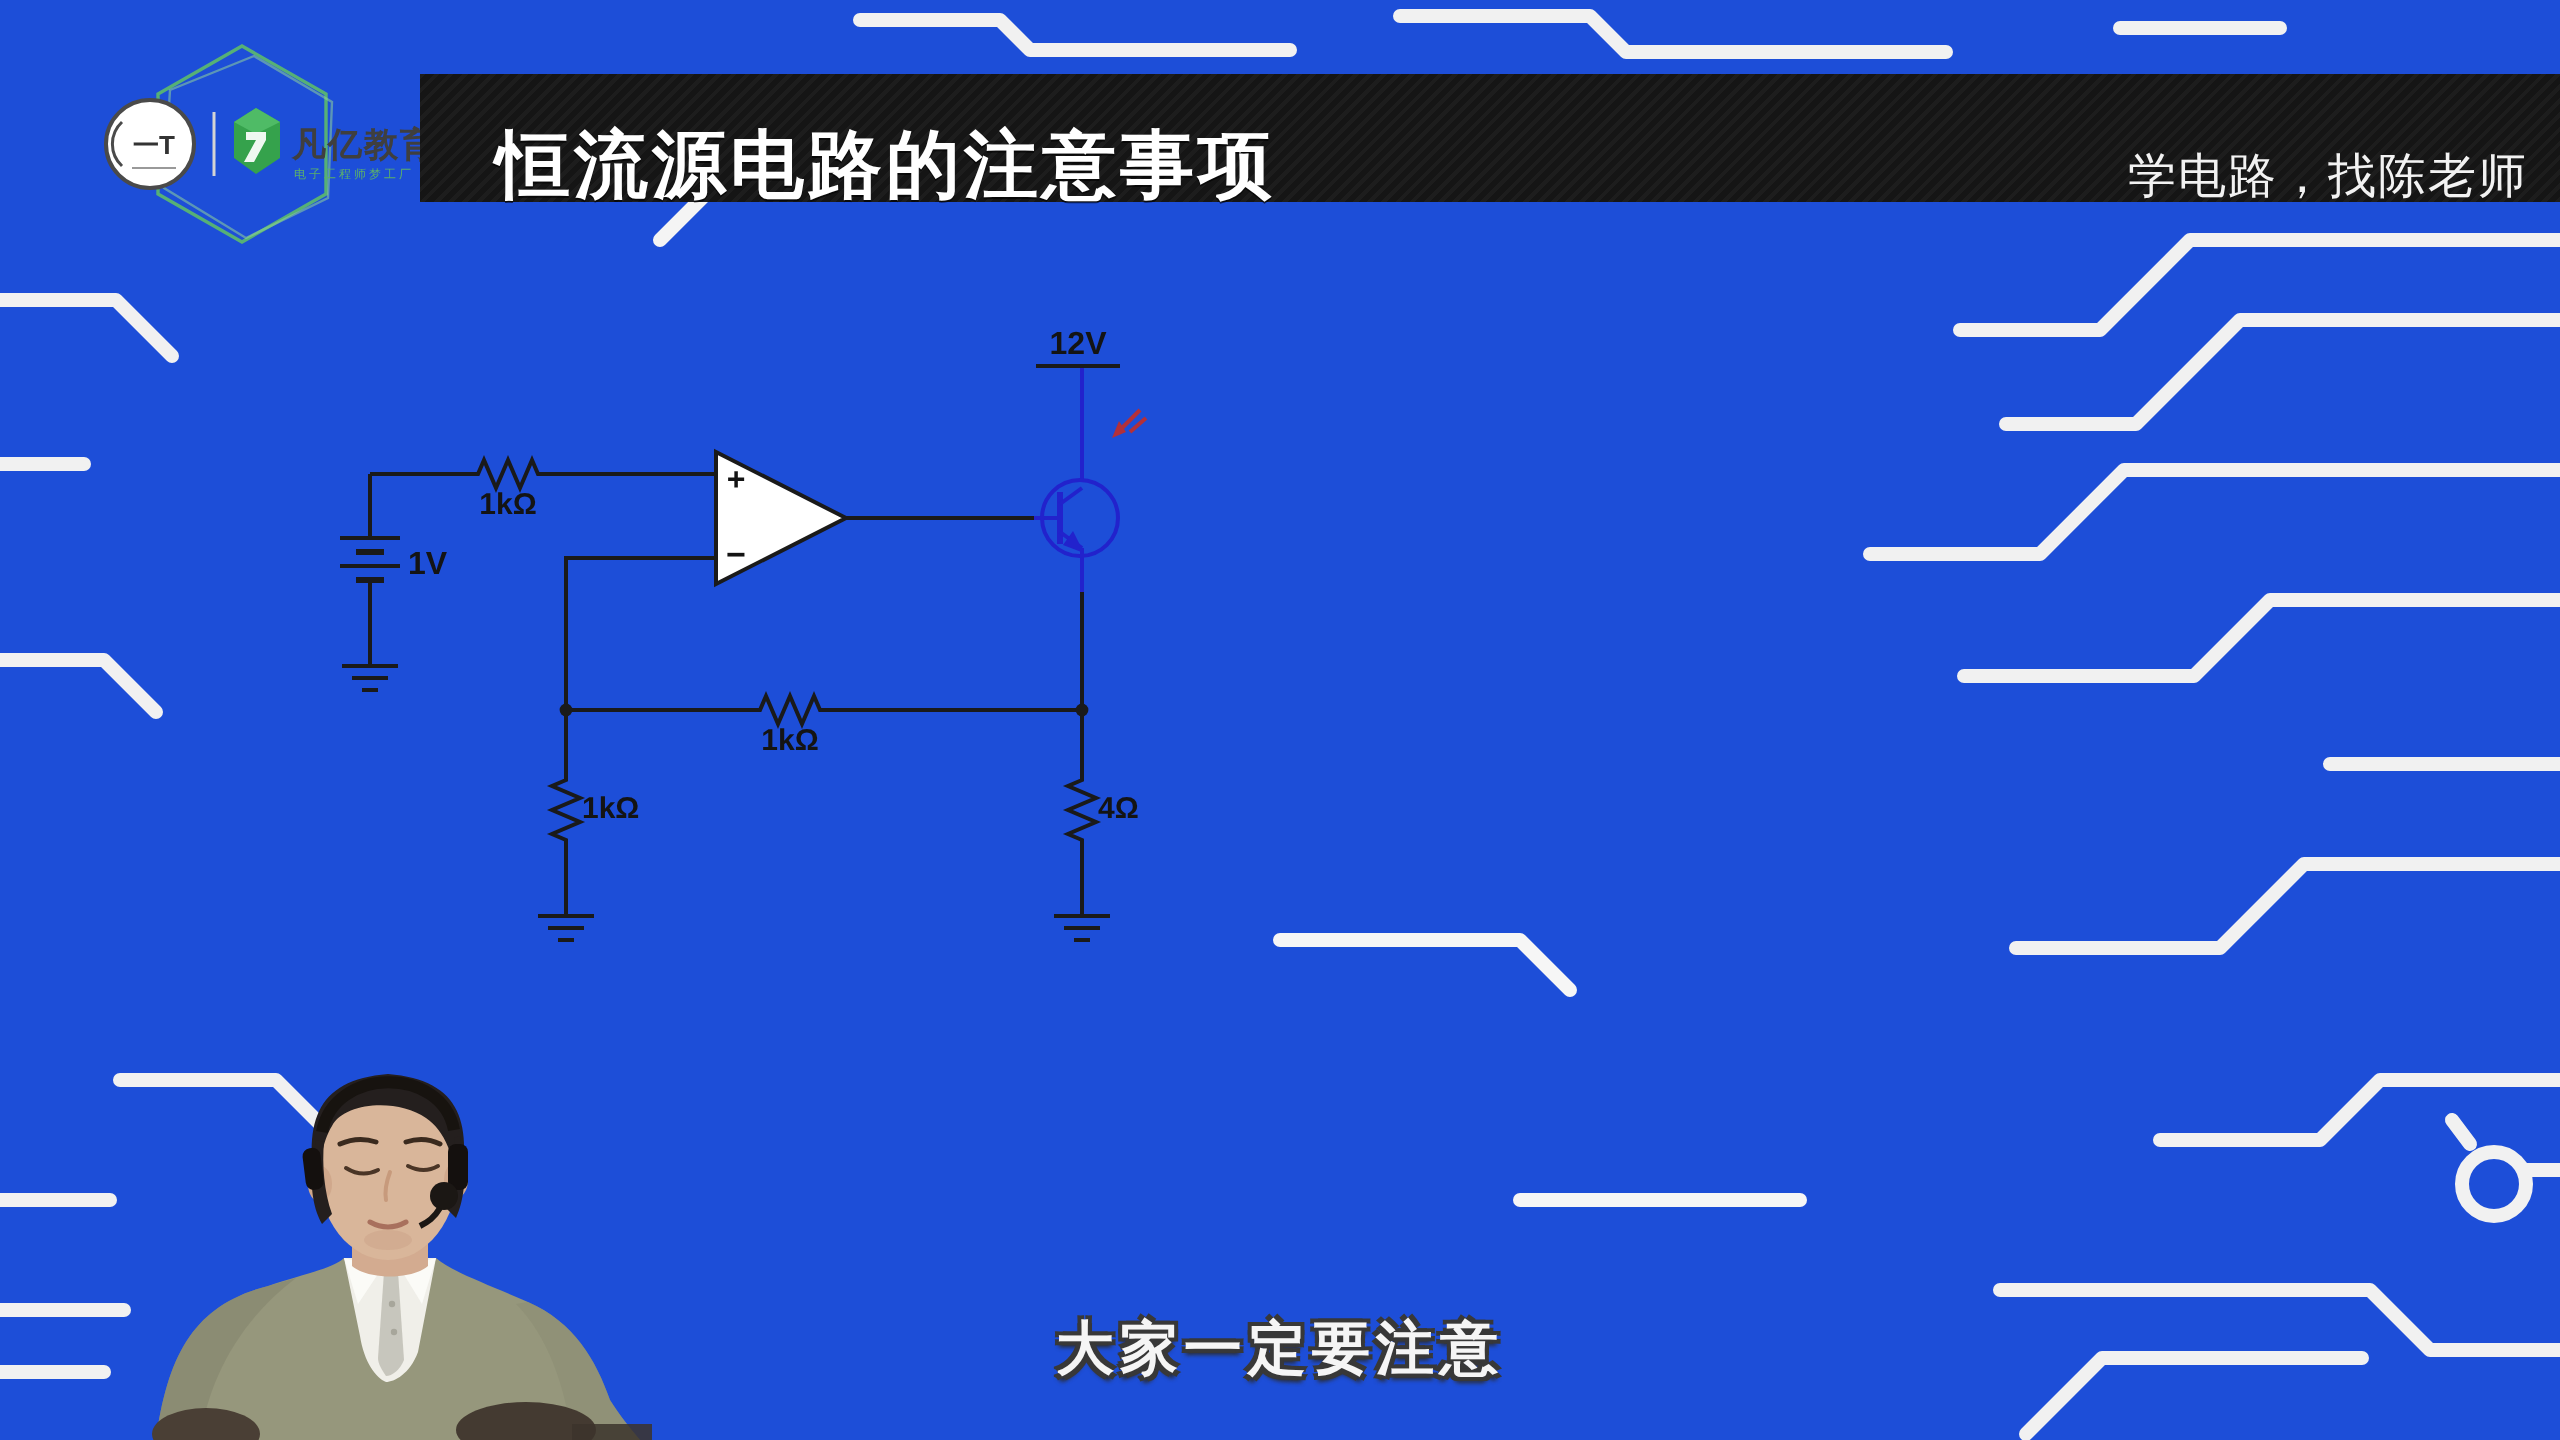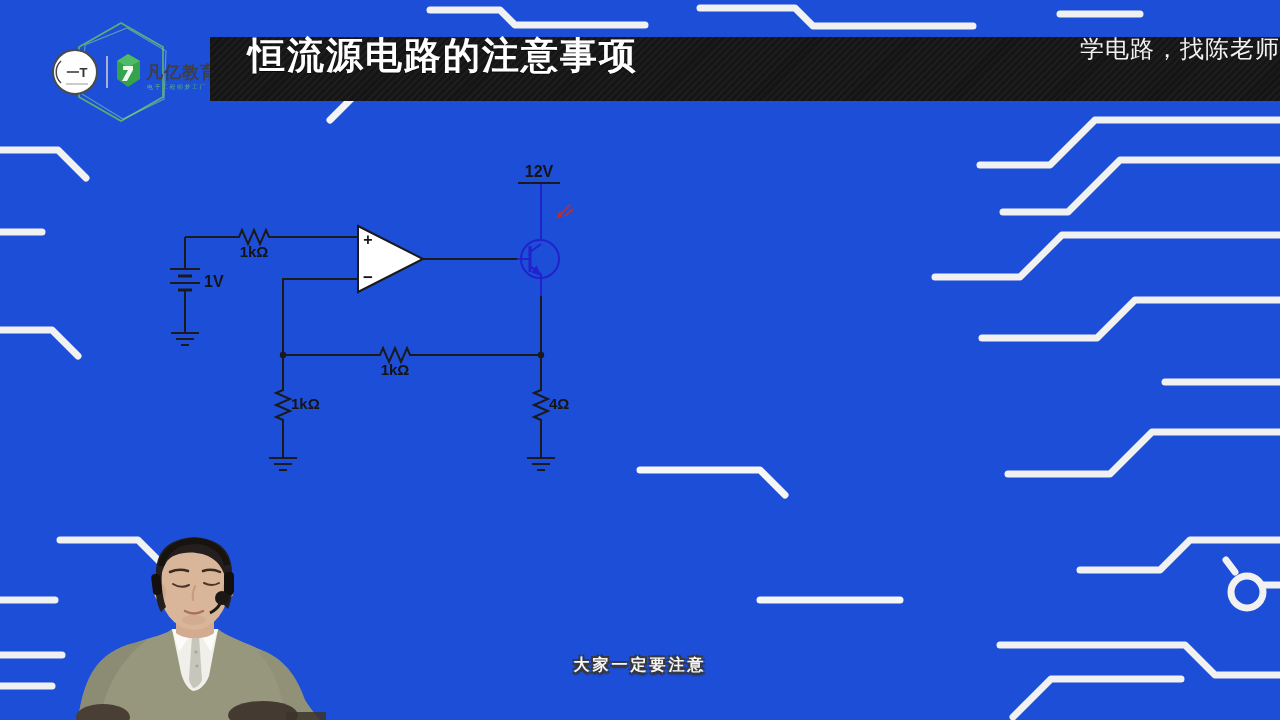--- a/index.html
+++ b/index.html
@@ -6,37 +6,37 @@
   .stage{
     position:relative;width:1280px;height:720px;overflow:hidden;
     background:#1d4ed8;font-family:"Liberation Sans", sans-serif;
   }
   svg{position:absolute;left:0;top:0;}
   
   .black-bar{
     position:absolute;left:210px;top:37px;width:1070px;height:64px;
     background:#151515;
     background-image:repeating-linear-gradient(135deg, rgba(255,255,255,.035) 0 2px, transparent 2px 5px);
-    display:flex;align-items:flex-start;justify-content:space-between;
-    box-sizing:border-box;padding:0 0 0 38px;
+    display:flex;align-items:flex-end;justify-content:space-between;
+    box-sizing:border-box;padding:0 16px 0 38px;
   }
   .bar-title{
     color:#ffffff;font-size:37px;font-weight:900;letter-spacing:2px;
     white-space:nowrap;line-height:1;text-shadow:0 1px 0 rgba(0,0,0,.6);
   }
   .bar-slogan{
     color:#f2f2f2;font-size:24px;font-weight:500;letter-spacing:1px;
     white-space:nowrap;line-height:1;
   }
   
   .subtitle-wrap{
     position:absolute;left:0;top:655px;width:1280px;text-align:center;pointer-events:none;
   }
   .subtitle-text{
-    display:inline-block;color:#f5f5f5;font-size:16px;font-weight:700;letter-spacing:3px;
+    display:inline-block;color:#f5f5f5;font-size:29px;font-weight:700;letter-spacing:3px;
     text-shadow:-2px -2px 0 #383838, 2px -2px 0 #383838, -2px 2px 0 #383838,
                  2px 2px 0 #383838, 0 3px 2px #2c2c2c;
   }
   
   .clabel{font-family:"Liberation Sans",sans-serif;font-weight:bold;fill:#141414;}
 </style>
 </head>
 <body>
 
 <div class="stage">

